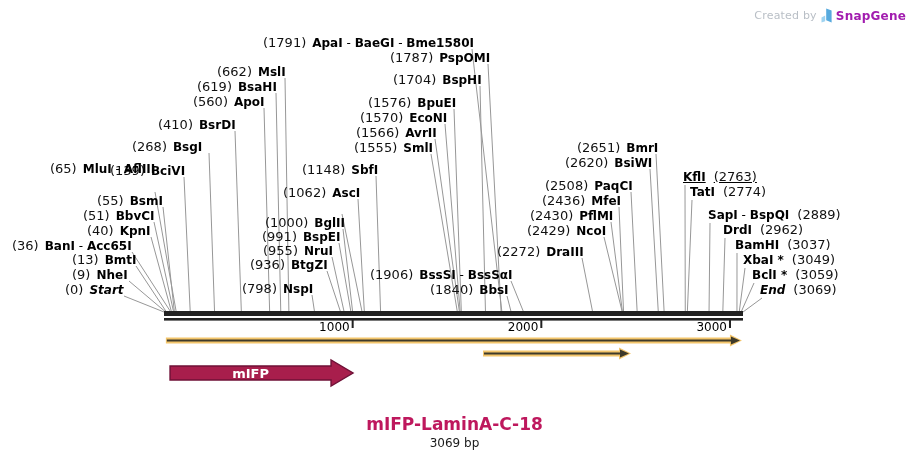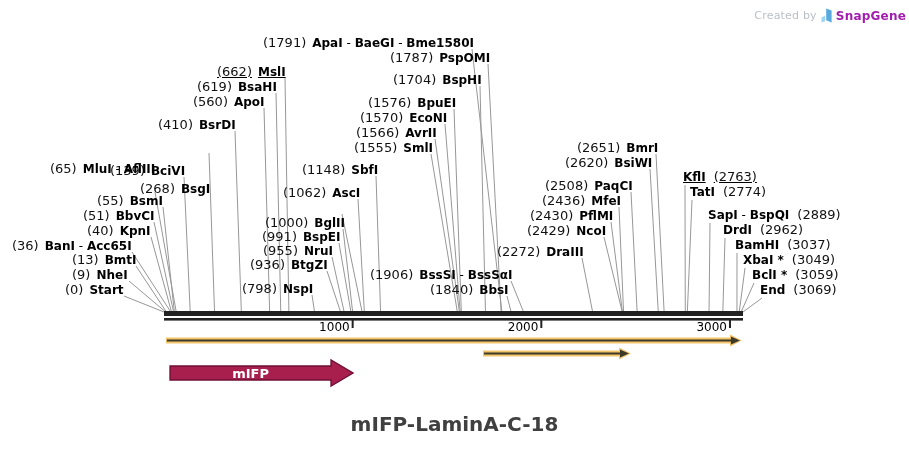--- a/index.html
+++ b/index.html
@@ -4,34 +4,34 @@
 <style>
   html,body{margin:0;padding:0;background:#fff;}
   .canvas{
     position:relative;width:909px;height:459px;background:#ffffff;overflow:hidden;
     font-family:"DejaVu Sans","Liberation Sans",sans-serif;
   }
   #map-svg{position:absolute;left:0;top:0;z-index:1;}
   #labels{position:absolute;left:0;top:0;width:100%;height:100%;z-index:2;}
   .site-label{position:absolute;white-space:nowrap;font-size:12px;line-height:14px;color:#000;}
   .site-label .name{font-weight:bold;font-size:12px;color:#000;}
-  .site-label .name.italic{}
+  .site-label .name.italic{font-style:italic;}
   .site-label .pos{font-weight:normal;font-size:13px;color:#111;}
   .site-label .pos.lead{margin-right:6px;}
   .site-label .pos.trail{margin-left:8px;}
   .site-label .sep{font-weight:normal;}
   .watermark{
     position:absolute;top:8px;right:3px;display:flex;align-items:center;gap:4px;z-index:3;
   }
   .watermark .created{font-size:11px;color:#b9bfc6;letter-spacing:.2px;}
   .watermark .brand{font-size:12px;color:#a21caf;font-weight:600;letter-spacing:.2px;}
   .title-block{
     position:absolute;left:0;right:0;top:414px;text-align:center;z-index:3;
   }
-  .title-block .main{font-size:20px;font-weight:bold;color:#404040;line-height:20px;}
+  .title-block .main{font-size:17px;font-weight:bold;color:#be185d;line-height:20px;}
   .title-block .sub{font-size:12px;color:#1a1a1a;margin-top:2px;}
 </style>
 </head>
 <body>
 
 <div class="canvas">
 
   <svg id="map-svg" width="909" height="459" viewBox="0 0 909 459">
       <g>
         <line x1="472" y1="49" x2="501.891495601173" y2="312" stroke="#979797" stroke-width="1"></line>
@@ -105,29 +105,29 @@
       </g>
       <g>
         <polygon points="170.03714565004887,366 331.0381231671554,366 331.0381231671554,360 353.0381231671554,373 331.0381231671554,386 331.0381231671554,380 170.03714565004887,380" fill="#a81e4c" stroke="#6f1036" stroke-width="1.4"></polygon>
         <text x="250.53763440860212" y="377.5" text-anchor="middle" font-size="13px" font-weight="bold" fill="#ffffff" font-family="&quot;DejaVu Sans&quot;,&quot;Liberation Sans&quot;,sans-serif">mIFP</text>
       </g>
     </svg>
 
   <div id="labels">
       <div class="site-label" style="left: 263px; top: 36px;"><span class="pos lead">(1791)</span><span class="name">ApaI</span><span class="sep"> - </span><span class="name">BaeGI</span><span class="sep"> - </span><span class="name">Bme1580I</span></div>
       <div class="site-label" style="left: 390px; top: 51px; text-align: right;"><span class="pos lead">(1787)</span><span class="name">PspOMI</span></div>
-      <div class="site-label" style="left: 217px; top: 65px; text-decoration: underline;"><span class="pos lead">(662)</span><span class="name">MslI</span></div>
+      <div class="site-label" style="left: 217px; top: 65px;"><span class="pos lead">(662)</span><span class="name">MslI</span></div>
       <div class="site-label" style="left: 393px; top: 73px;"><span class="pos lead">(1704)</span><span class="name">BspHI</span></div>
       <div class="site-label" style="left: 197px; top: 80px;"><span class="pos lead">(619)</span><span class="name">BsaHI</span></div>
       <div class="site-label" style="left: 193px; top: 95px;"><span class="pos lead">(560)</span><span class="name">ApoI</span></div>
       <div class="site-label" style="left: 368px; top: 96px;"><span class="pos lead">(1576)</span><span class="name">BpuEI</span></div>
       <div class="site-label" style="left: 360px; top: 111px;"><span class="pos lead">(1570)</span><span class="name">EcoNI</span></div>
       <div class="site-label" style="left: 158px; top: 118px;"><span class="pos lead">(410)</span><span class="name">BsrDI</span></div>
       <div class="site-label" style="left: 356px; top: 126px;"><span class="pos lead">(1566)</span><span class="name">AvrII</span></div>
-      <div class="site-label" style="left: 140px; top: 140px; margin-top: 42px;"><span class="pos lead">(268)</span><span class="name">BsgI</span></div>
+      <div class="site-label" style="left: 132px; top: 140px;"><span class="pos lead">(268)</span><span class="name">BsgI</span></div>
       <div class="site-label" style="left: 354px; top: 141px;"><span class="pos lead">(1555)</span><span class="name">SmlI</span></div>
       <div class="site-label" style="left: 577px; top: 141px;"><span class="pos lead">(2651)</span><span class="name">BmrI</span></div>
       <div class="site-label" style="left: 565px; top: 156px;"><span class="pos lead">(2620)</span><span class="name">BsiWI</span></div>
       <div class="site-label" style="left: 302px; top: 163px;"><span class="pos lead">(1148)</span><span class="name">SbfI</span></div>
       <div class="site-label" style="left: 110px; top: 164px;"><span class="pos lead">(139)</span><span class="name">BciVI</span></div>
       <div class="site-label" style="left: 683px; top: 170px; text-decoration: underline;"><span class="name">KflI</span><span class="pos trail">(2763)</span></div>
       <div class="site-label" style="left: 50px; top: 162px;"><span class="pos lead">(65)</span><span class="name">MluI</span><span class="sep"> - </span><span class="name">AflIII</span></div>
       <div class="site-label" style="left: 545px; top: 179px;"><span class="pos lead">(2508)</span><span class="name">PaqCI</span></div>
       <div class="site-label" style="left: 690px; top: 185px;"><span class="name">TatI</span><span class="pos trail">(2774)</span></div>
       <div class="site-label" style="left: 283px; top: 186px;"><span class="pos lead">(1062)</span><span class="name">AscI</span></div>
@@ -161,15 +161,16 @@
     <span class="created">Created by</span>
     <svg width="11" height="15" viewBox="0 0 11 15">
       <path d="M0.5 9.5 L4.2 7.6 L4.2 13.2 L0.5 14.6 Z" fill="#9fd3f0"></path>
       <path d="M5.2 0.6 L10.6 2.4 L10.6 14.4 L5.2 12.2 Z" fill="#57aade"></path>
     </svg>
     <span class="brand">SnapGene</span>
   </div>
 
   <div class="title-block">
     <div class="main">mIFP-LaminA-C-18</div>
+    <div class="sub">3069 bp</div>
   </div>
 
 </div>
 
 </body></html>

